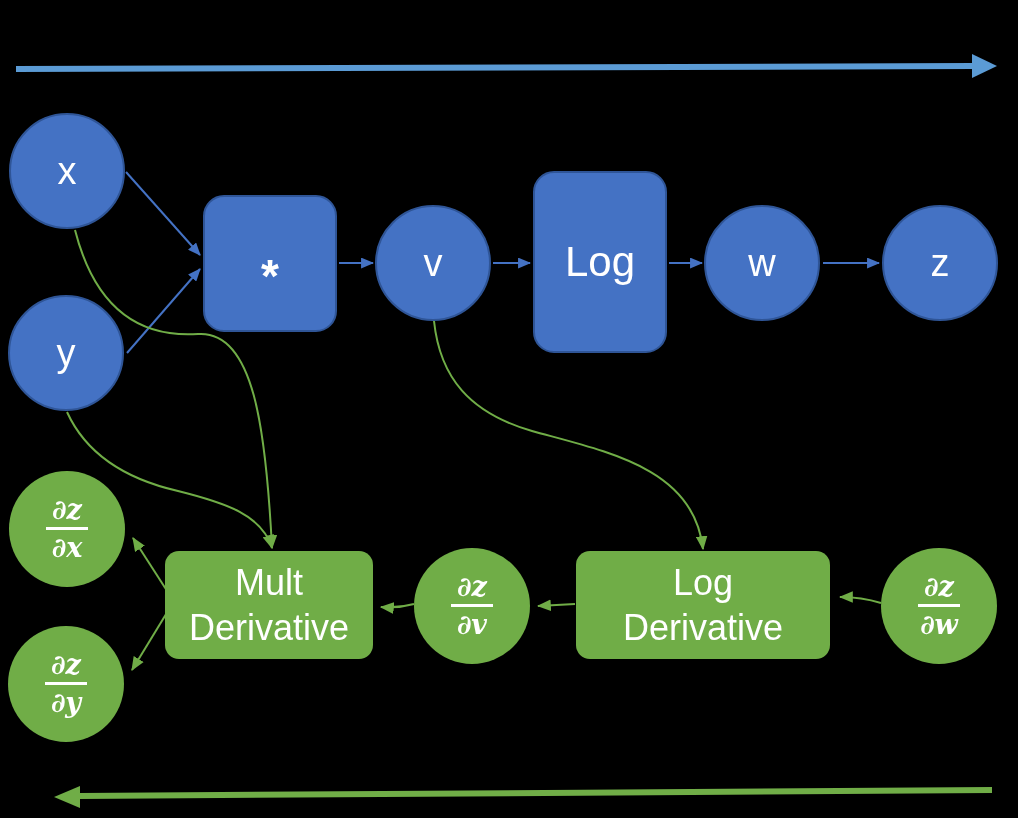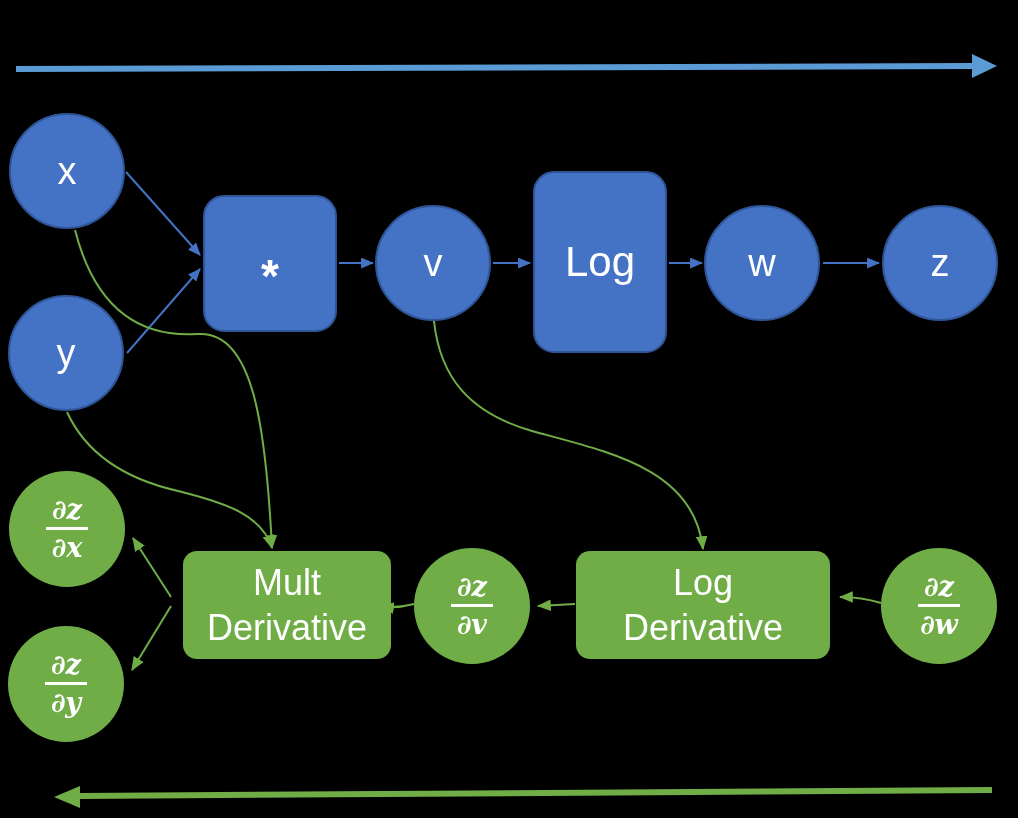--- a/index.html
+++ b/index.html
@@ -106,21 +106,21 @@
   </div>
 
   <div class="node circle green-fill" style="left:8px; top:626px;">
     <div class="frac">
       <span>∂z</span>
       <span class="frac-bar"></span>
       <span>∂y</span>
     </div>
   </div>
 
-  <div class="node deriv-rect green-fill" style="left:183px; top:551px; width:208px; height:108px;">
+  <div class="node deriv-rect green-fill" style="left:165px; top:551px; width:208px; height:108px;">
     <div class="deriv-line">Mult</div>
     <div class="deriv-line">Derivative</div>
   </div>
 
   <div class="node circle green-fill" style="left:414px; top:548px;">
     <div class="frac">
       <span>∂z</span>
       <span class="frac-bar"></span>
       <span>∂v</span>
     </div>

